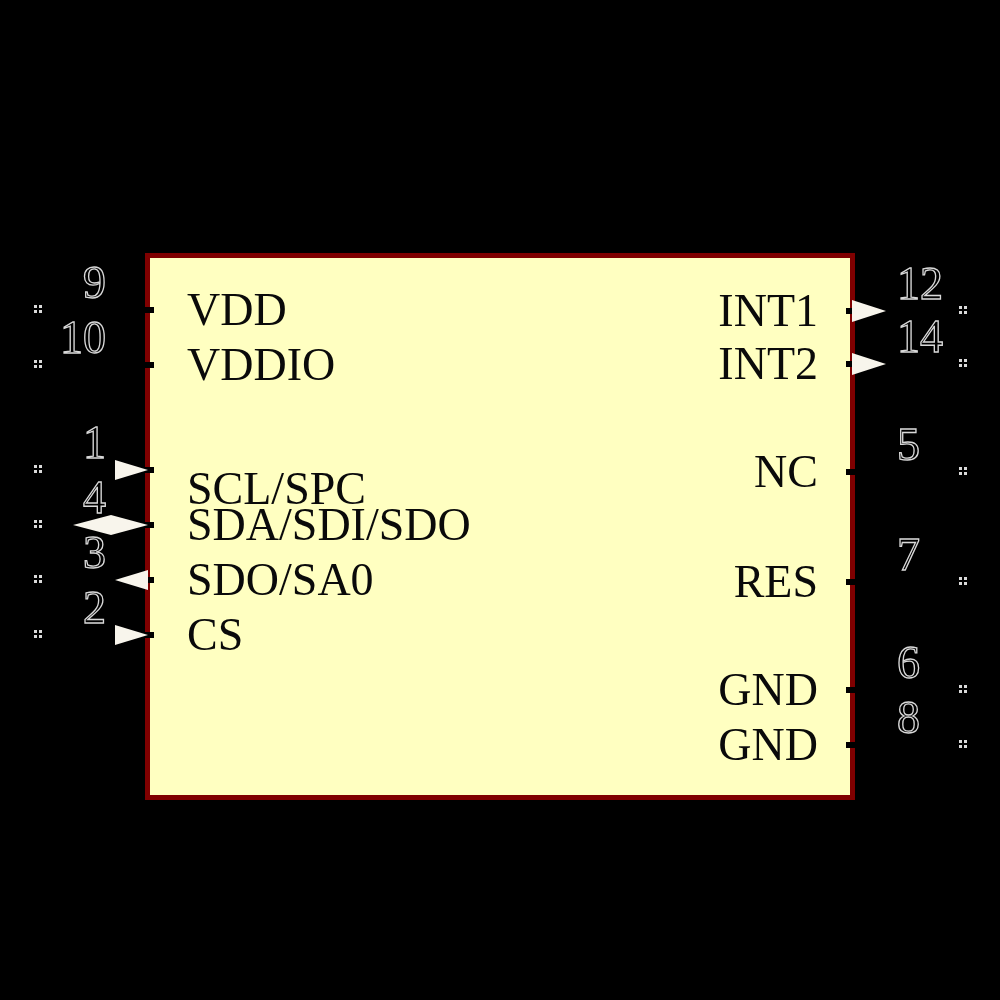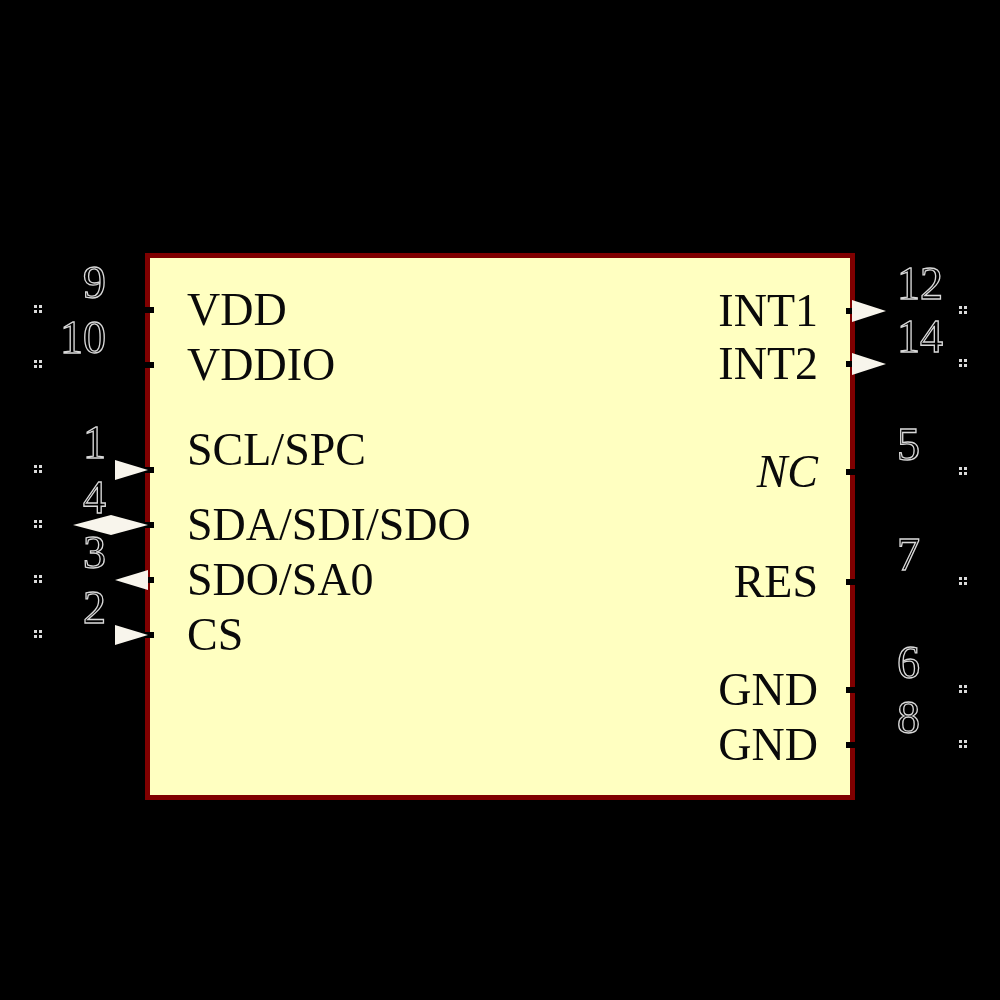--- a/index.html
+++ b/index.html
@@ -67,21 +67,21 @@
       <div class="pin-stub pin-stub-left" style="top: 307px;"></div>
       <div class="pin-label pin-label-left" style="top: 310px;">VDD</div>
       <div class="pin-number pin-number-left" style="top: 338px; font-family: Liberation Serif, serif;">10</div>
       <div class="pin-dots pin-dots-left" style="top: 360px;"></div>
       <div class="pin-stub pin-stub-left" style="top: 362px;"></div>
       <div class="pin-label pin-label-left" style="top: 365px; text-align: right;">VDDIO</div>
       <div class="pin-number pin-number-left" style="top: 443px;">1</div>
       <div class="pin-dots pin-dots-left" style="top: 465px;"></div>
       <div class="pin-stub pin-stub-left" style="top: 467px;"></div>
       <div class="arrow arrow-in-left" style="top: 460px;"></div>
-      <div class="pin-label pin-label-left" style="top: 450px; text-align: right;">SCL/SPC</div>
+      <div class="pin-label pin-label-left" style="top: 489px; text-align: right;">SCL/SPC</div>
       <div class="pin-number pin-number-left" style="top: 498px;">4</div>
       <div class="pin-dots pin-dots-left" style="top: 520px;"></div>
       <div class="pin-stub pin-stub-left" style="top: 522px;"></div>
       <div class="arrow arrow-bidi-l" style="top: 515px;"></div>
       <div class="arrow arrow-bidi-r" style="top: 515px;"></div>
       <div class="pin-label pin-label-left" style="top: 525px;">SDA/SDI/SDO</div>
       <div class="pin-number pin-number-left" style="top: 553px;">3</div>
       <div class="pin-dots pin-dots-left" style="top: 575px;"></div>
       <div class="pin-stub pin-stub-left" style="top: 577px;"></div>
       <div class="arrow arrow-out-left" style="top: 570px;"></div>
@@ -99,21 +99,21 @@
       <div class="arrow arrow-out-right" style="top: 300px;"></div>
       <div class="pin-label pin-label-right" style="top: 311px; font-family: Liberation Serif, serif;">INT1</div>
       <div class="pin-number pin-number-right" style="top: 337px;">14</div>
       <div class="pin-dots pin-dots-right" style="top: 359px;"></div>
       <div class="pin-stub pin-stub-right" style="top: 361px;"></div>
       <div class="arrow arrow-out-right" style="top: 353px;"></div>
       <div class="pin-label pin-label-right" style="top: 364px;">INT2</div>
       <div class="pin-number pin-number-right" style="top: 445px;">5</div>
       <div class="pin-dots pin-dots-right" style="top: 467px;"></div>
       <div class="pin-stub pin-stub-right" style="top: 469px;"></div>
-      <div class="pin-label pin-label-right" style="top: 472px; font-style: italic;">NC</div>
+      <div class="pin-label pin-label-right" style="top: 472px;">NC</div>
       <div class="pin-number pin-number-right" style="top: 555px;">7</div>
       <div class="pin-dots pin-dots-right" style="top: 577px;"></div>
       <div class="pin-stub pin-stub-right" style="top: 579px;"></div>
       <div class="pin-label pin-label-right" style="top: 582px;">RES</div>
       <div class="pin-number pin-number-right" style="top: 663px;">6</div>
       <div class="pin-dots pin-dots-right" style="top: 685px;"></div>
       <div class="pin-stub pin-stub-right" style="top: 687px;"></div>
       <div class="pin-label pin-label-right" style="top: 690px;">GND</div>
       <div class="pin-number pin-number-right" style="top: 718px;">8</div>
       <div class="pin-dots pin-dots-right" style="top: 740px;"></div>

